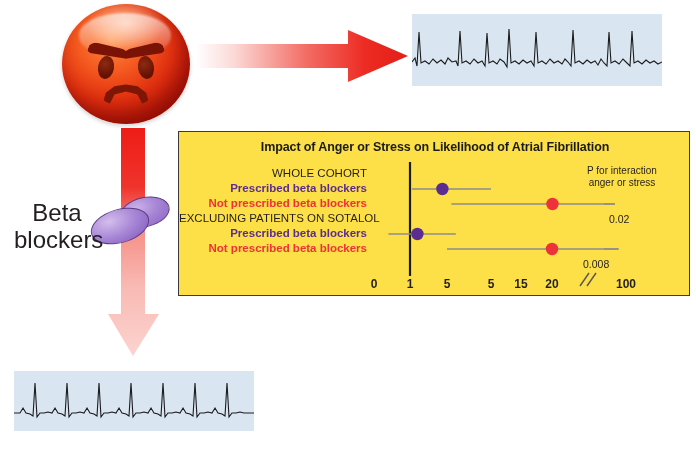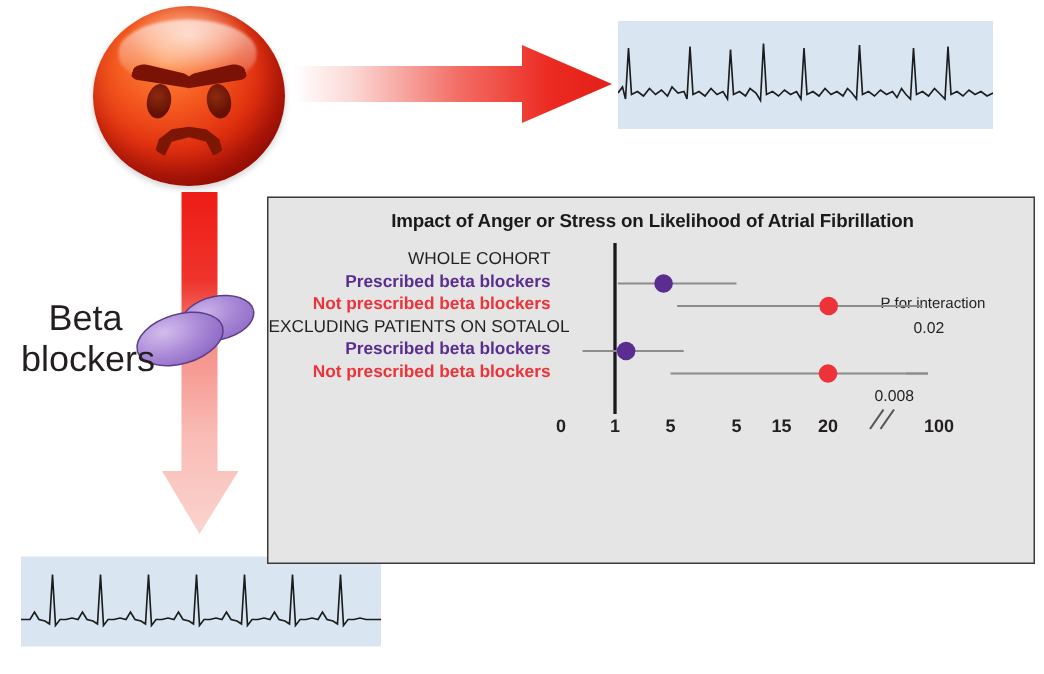--- a/index.html
+++ b/index.html
@@ -92,22 +92,22 @@
   }
 
   
   .ecg-strip{position:absolute;background:#d9e6f2;}
   #ecg-af{left:412px;top:14px;width:250px;height:72px;}
   #ecg-sinus{left:14px;top:371px;width:240px;height:60px;}
   .ecg-strip svg{display:block;width:100%;height:100%;}
 
   
   #forest-panel{
-    position:absolute;left:178px;top:131px;width:512px;height:245px;
-    border:1.5px solid #3a3a3a;background:#e5e5e5;
+    position:absolute;left:178px;top:131px;width:512px;height:165px;
+    border:1.5px solid #3a3a3a;background:#fde047;
     box-sizing:border-box;
   }
   #forest-title{
     position:absolute;left:0;top:8px;width:512px;text-align:center;
     font-size:12.5px;font-weight:bold;color:#1a1a1a;letter-spacing:-0.1px;
   }
   .plot-area{position:absolute;left:0;top:0;width:512px;height:207px;}
   .plot-area svg{display:block;}
 
   .row-label{
@@ -121,21 +121,21 @@
   .tick-label{
     position:absolute;font-size:12px;font-weight:bold;color:#231f20;
     text-align:center;width:30px;
   }
   #axis-title{
     position:absolute;left:0;top:176px;width:512px;text-align:center;
     font-size:12.5px;color:#231f20;
   }
   #p-header{
     position:absolute;left:378px;top:33px;width:130px;text-align:center;
-    font-size:10px;line-height:1.22;color:#231f20;margin-top:32px;
+    font-size:10px;line-height:1.22;color:#231f20;
   }
   .p-value{
     position:absolute;font-size:10.5px;color:#231f20;text-align:left;margin-top:15px;
   }
 </style>
 </head>
 <body>
 
 <div class="canvas">
 
@@ -212,20 +212,21 @@
                 211,45 213,12 215,46 218,42 222,42 226,41 230,42 234,42 240,42"></polyline>
     </svg>
   </div>
 
   <div id="forest-panel">
 
     <div id="forest-title">Impact of Anger or Stress on Likelihood of Atrial Fibrillation</div>
 
     <div id="p-header">
       <div>P for interaction</div>
+      <div>anger or stress</div>
     </div>
 
     <div class="plot-area">
       <svg id="plot-svg" width="512" height="207" viewBox="0 0 512 207">
           <line x1="231" y1="30" x2="231" y2="144" stroke="#1a1a1a" stroke-width="2.2"></line>
           <line x1="232.85" y1="57" x2="312" y2="57" stroke="#8c8c8c" stroke-width="1.3"></line>
           <circle cx="263.375" cy="57" r="6.2" fill="#5b2d90"></circle>
           <line x1="272.4" y1="72" x2="435.9" y2="72" stroke="#8c8c8c" stroke-width="1.3"></line>
           <circle cx="373.4625" cy="72" r="6.2" fill="#ed3239"></circle>
           <line x1="209.4" y1="102" x2="276.8" y2="102" stroke="#8c8c8c" stroke-width="1.3"></line>

